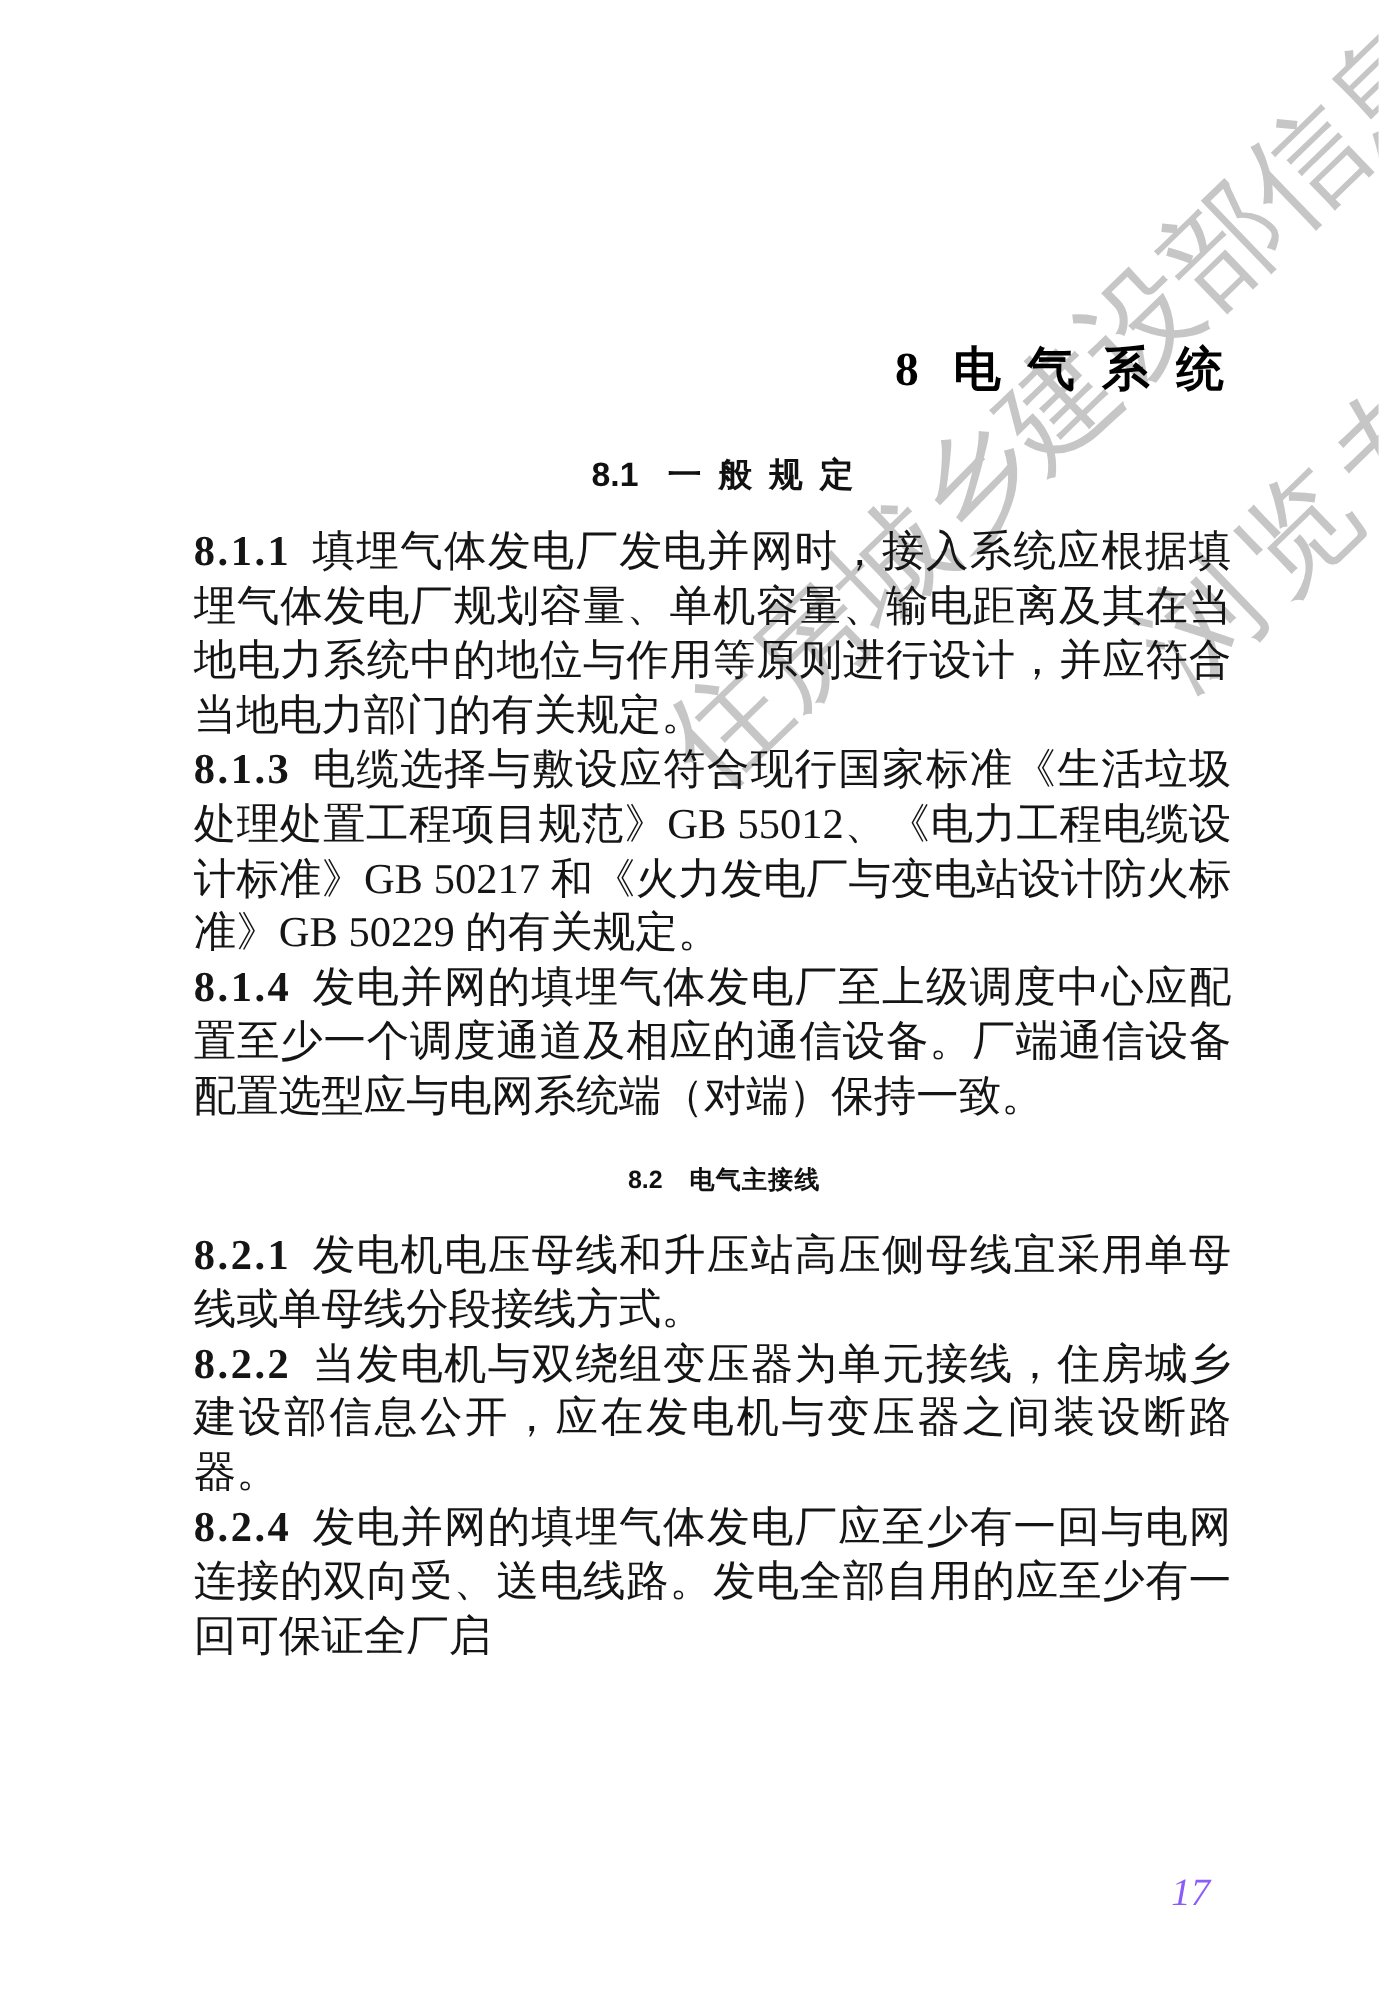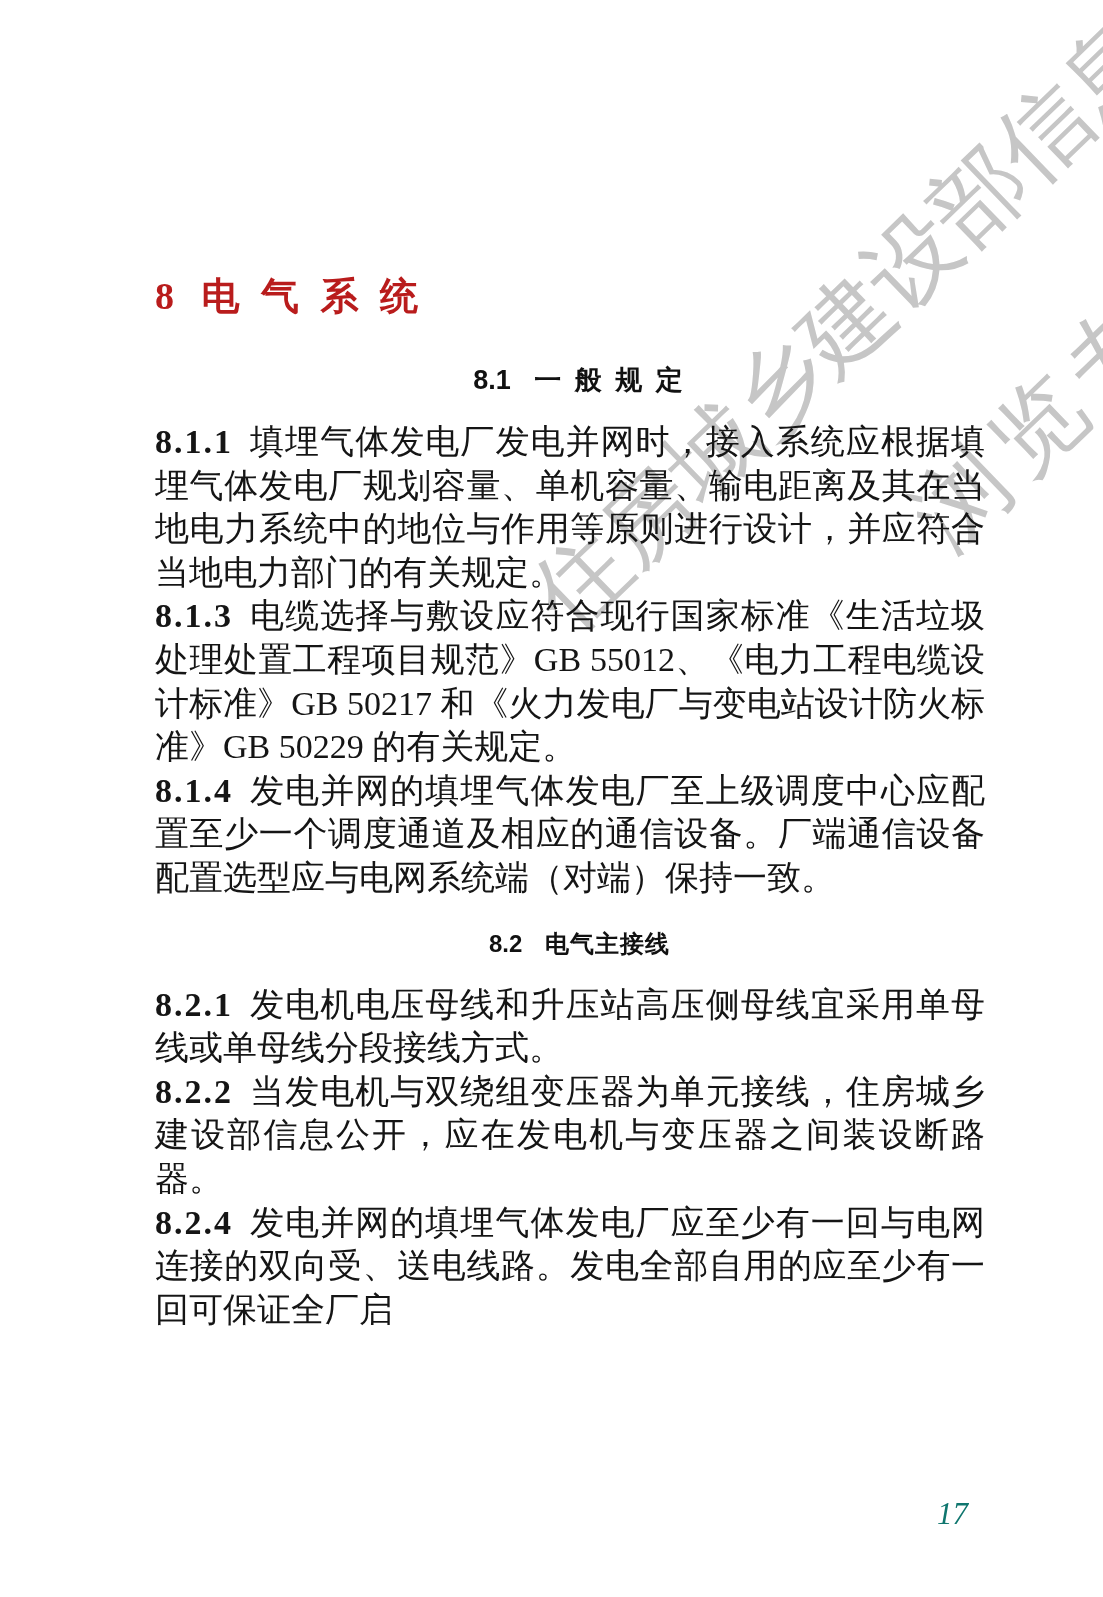--- a/index.html
+++ b/index.html
@@ -42,45 +42,45 @@
   
   .content {
     position: absolute;
     top: 0;
     left: 155px;
     width: 830px;
     z-index: 1;
   }
   .chapter-title {
     margin: 272px 0 0 0;
-    text-align: left;
+    text-align: right;
     font-size: 38px;
     line-height: 48px;
     font-weight: bold;
-    color: #b91c1c;
+    color: #000000;
   }
   .chapter-title .chapter-no { margin-right: 18px; letter-spacing: 0; }
   .chapter-title .chapter-text { letter-spacing: 6px; }
 
   .section-heading {
     text-align: center;
     font-weight: bold;
     color: #111;
     font-family: "Liberation Sans", "DejaVu Sans", sans-serif;
   }
   .section-heading .sec-no { margin-right: 16px; margin-left: 19px; }
   #sec1-heading {
     margin: 42px 0 0 0;
     font-size: 27px;
     line-height: 36px;
   }
   #sec1-heading .sec-text { letter-spacing: 3px; }
   #sec2-heading {
     margin: 26px 0 0 0;
-    font-size: 24px;
+    font-size: 20px;
     line-height: 36px;
   }
   #sec2-heading .sec-text { letter-spacing: 1px; }
 
   p.clause {
     margin: 0;
     font-size: 34px;
     line-height: 43.6px;
     text-align: justify;
     text-align-last: left;
@@ -93,21 +93,21 @@
     letter-spacing: 2px;
     margin-right: 16px;
   }
 
   .page-number {
     position: absolute;
     top: 1496px;
     right: 135px;
     font-size: 31px;
     font-style: italic;
-    color: #0f766e;
+    color: #8b5cf6;
     z-index: 1;
     font-family: "Liberation Serif", "DejaVu Serif", serif;
   }
 </style>
 </head>
 <body>
 
 <div class="page">
 
   <div class="watermark">

